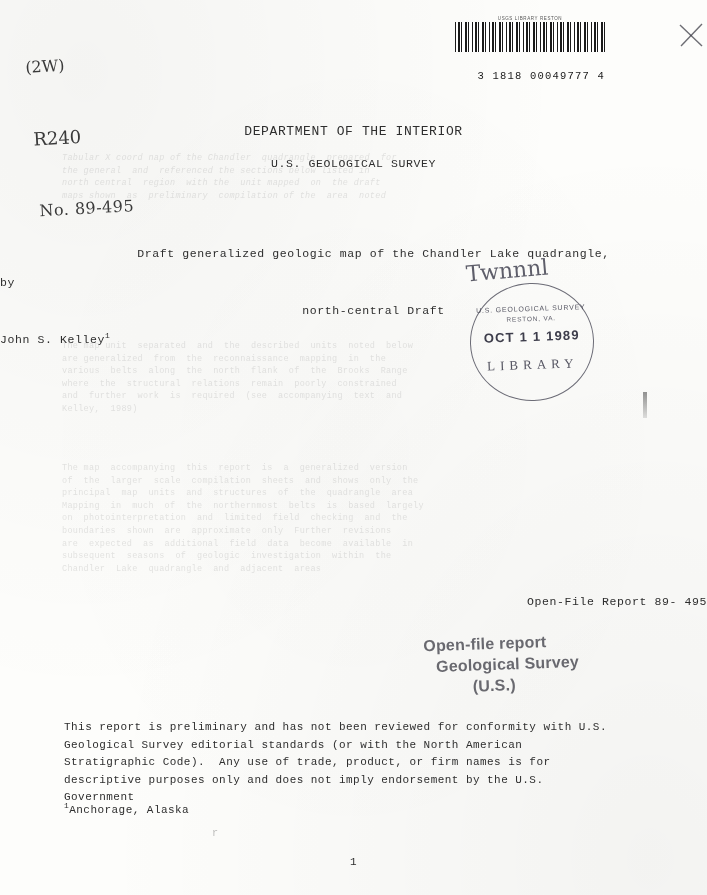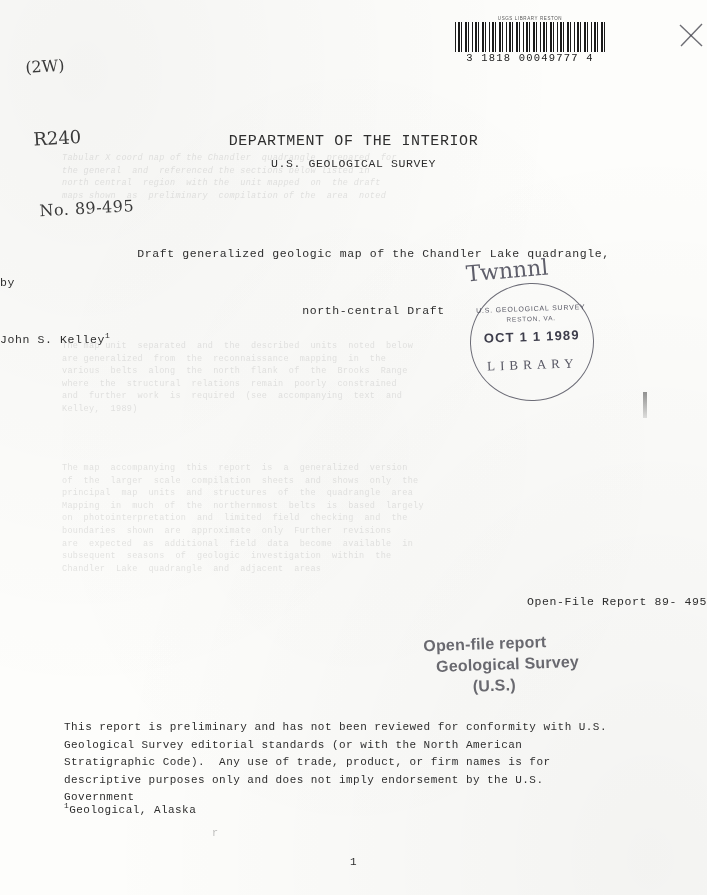--- a/index.html
+++ b/index.html
@@ -84,22 +84,22 @@
       #1a1a1a 3px, #1a1a1a 5px, #ffffff 5px, #ffffff 6px,
       #1a1a1a 6px, #1a1a1a 7px, #ffffff 7px, #ffffff 10px,
       #1a1a1a 10px, #1a1a1a 12px, #ffffff 12px, #ffffff 13px,
       #1a1a1a 13px, #1a1a1a 14px, #ffffff 14px, #ffffff 17px
     );
   }
   #barcode-number {
     font-family: "Liberation Mono", monospace;
     font-size: 10.5px;
     letter-spacing: 1.2px;
-    text-align: center;
-    margin-top: 0;
+    text-align: right;
+    margin-top: 18px;
     color: #1a1a1a;
   }
 
   
   #xmark {
     position: absolute;
     left: 678px;
     top: 22px;
     width: 26px;
     height: 26px;
@@ -121,22 +121,22 @@
   
   .tw {
     position: absolute;
     font-family: "Liberation Mono", monospace;
     color: #2e2e2e;
     white-space: pre;
     letter-spacing: 0.6px;
   }
 
   #dept-line {
-    top: 133px; left: 0; width: 100%;
-    text-align: center; font-size: 15px;
+    top: 124px; left: 0; width: 100%;
+    text-align: center; font-size: 13px;
   }
   #survey-line {
     top: 157px; left: 0; width: 100%;
     text-align: center; font-size: 11.5px;
   }
   #title-block {
     top: 206px; left: 0; width: 100%;
     text-align: center; font-size: 11.5px; line-height: 19px; margin-left: 20px;
   }
   #by-line {
@@ -318,17 +318,17 @@
     <div class="ln2">Geological Survey</div>
     <div class="ln3">(U.S.)</div>
   </div>
 
   <div class="tw" id="disclaimer">This report is preliminary and has not been reviewed for conformity with U.S.
 Geological Survey editorial standards (or with the North American
 Stratigraphic Code).  Any use of trade, product, or firm names is for
 descriptive purposes only and does not imply endorsement by the U.S.
 Government</div>
 
-  <div class="tw" id="footnote"><sup>1</sup><span>Geological, Alaska</span></div>
+  <div class="tw" id="footnote"><sup>1</sup><span>Anchorage, Alaska</span></div>
 
   <div class="tw" id="page-number">1</div>
 
 </div>
 
 </body></html>

